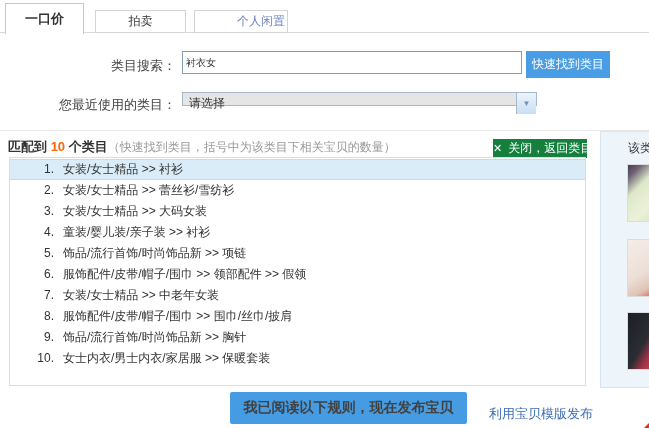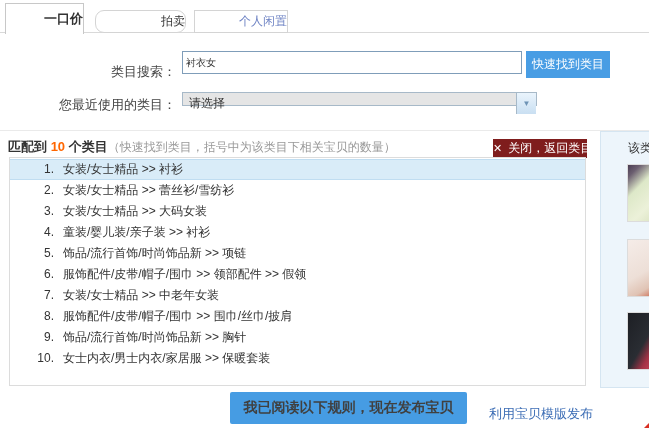--- a/index.html
+++ b/index.html
@@ -4,31 +4,31 @@
 <style>
   * { margin:0; padding:0; box-sizing:border-box; }
   html,body { width:649px; height:428px; }
   body {
     position:relative; overflow:hidden; background:#fff;
     font-family:"Liberation Sans","DejaVu Sans",sans-serif;
     font-size:12px; color:#333;
   }
   
   .tabbar { position:absolute; top:0; left:0; width:649px; height:33px; border-bottom:1px solid #d9d9d9; }
-  .tab { position:absolute; background:#fff; text-align:right; cursor:pointer; }
+  .tab { position:absolute; background:#fff; text-align:center; cursor:pointer; }
   .tab-active {
     left:5px; top:3px; width:79px; height:31px; line-height:29px;
     border:1px solid #c8c8c8; border-bottom:none; font-weight:bold; font-size:13px; z-index:2;
   }
   .tab-plain { top:10px; width:91px; height:23px; line-height:21px; border:1px solid #d4d4d4; font-size:12px; }
-  .tab-auction { left:95px;border-radius:9px; }
+  .tab-auction { left:95px; }
   .tab-idle { left:194px; width:94px; color:#6e83c4;padding-left:40px; }
   
   .field-label { position:absolute; text-align:right; font-size:13px; color:#444; }
-  .lbl-search { left:40px; top:63px; width:136px; }
+  .lbl-search { left:40px; top:57px; width:136px; }
   .lbl-recent { left:20px; top:96px; width:156px; }
   .search-input {
     position:absolute; left:182px; top:51px; width:340px; height:23px;
     border:1px solid #7f9db9; padding:0 3px; font-size:10px; color:#333;
     font-family:inherit; outline:none;
   }
   .search-btn {
     position:absolute; left:526px; top:51px; width:84px; height:27px;
     background:#489de4; color:#fff; border:none; font-size:12px;
     font-family:inherit; cursor:pointer;
@@ -45,21 +45,21 @@
     color:#6d93b5; font-size:8px; line-height:21px; text-align:center;
   }
   
   .matched-divider { position:absolute; left:0; top:130px; width:649px; height:1px; background:#eaeaea; }
   .matched-header { position:absolute; left:8px; top:138px; white-space:nowrap; }
   .mh-bold { font-weight:bold; font-size:13px; color:#333; }
   .mh-count { font-weight:bold; font-size:13px; color:#ff6600; }
   .mh-hint { font-size:12px; color:#999; }
   .close-btn {
     position:absolute; left:493px; top:139px; width:94px; height:19px;
-    background:#7f1d1d; color:#fff; font-size:12px; line-height:19px;
+    background:#15803d; color:#fff; font-size:12px; line-height:19px;
     text-align:center; cursor:pointer; white-space:nowrap;
   }
   .close-btn .x { margin-right:6px; font-size:11px; }
   
   .cat-panel {
     position:absolute; left:9px; top:157px; width:577px; height:229px;
     border:1px solid #dcdcdc; background:#fff; overflow:hidden;
   }
   .cat-list { list-style:none; margin-top:1px; }
   .cat-row { display:flex; height:21px; line-height:21px; font-size:12px; color:#333; cursor:pointer; }

